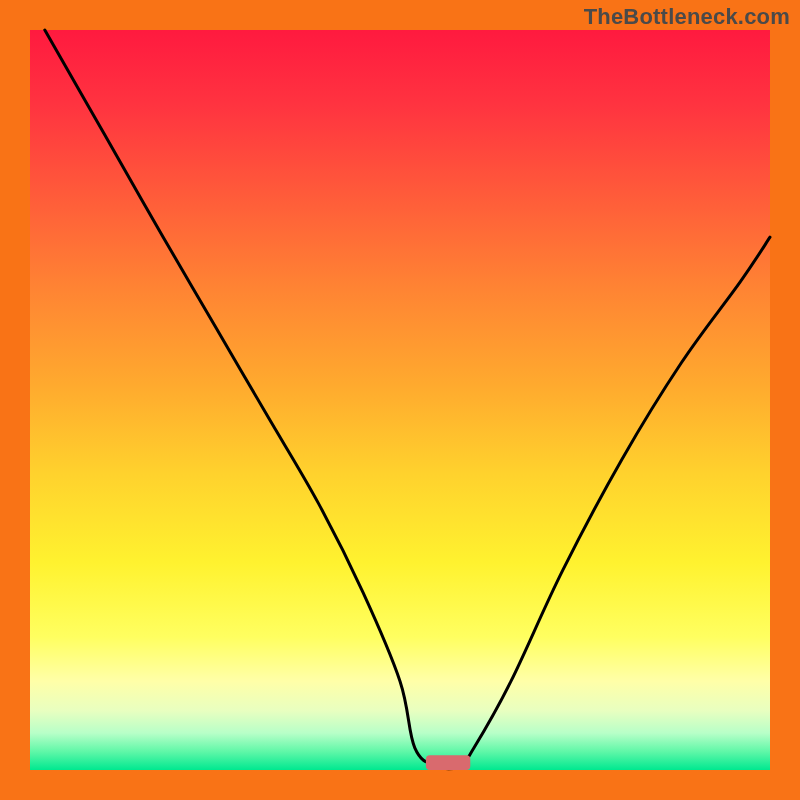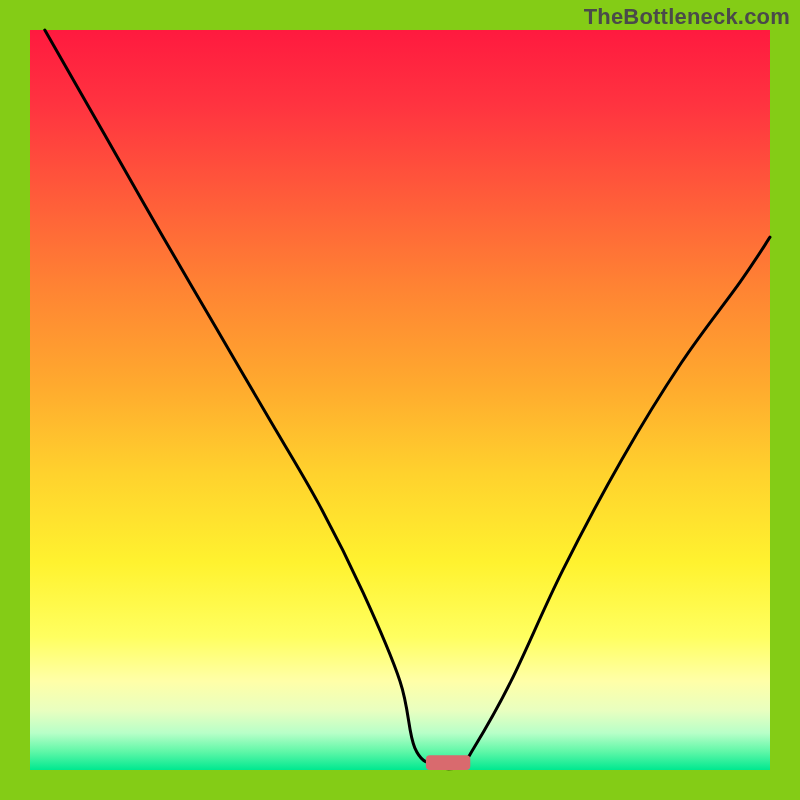--- a/index.html
+++ b/index.html
@@ -8,21 +8,21 @@
     width: 800px;
     height: 800px;
     overflow: hidden;
     font-family: Arial, Helvetica, sans-serif;
     background: #000;
   }
   .frame {
     position: relative;
     width: 800px;
     height: 800px;
-    background: #84cc16;
+    background: #f97316;
     box-sizing: border-box;
   }
   .watermark {
     position: absolute;
     top: 4px;
     right: 10px;
     color: #4a4a4a;
     font-size: 22px;
     font-weight: 600;
     letter-spacing: 0.2px;

